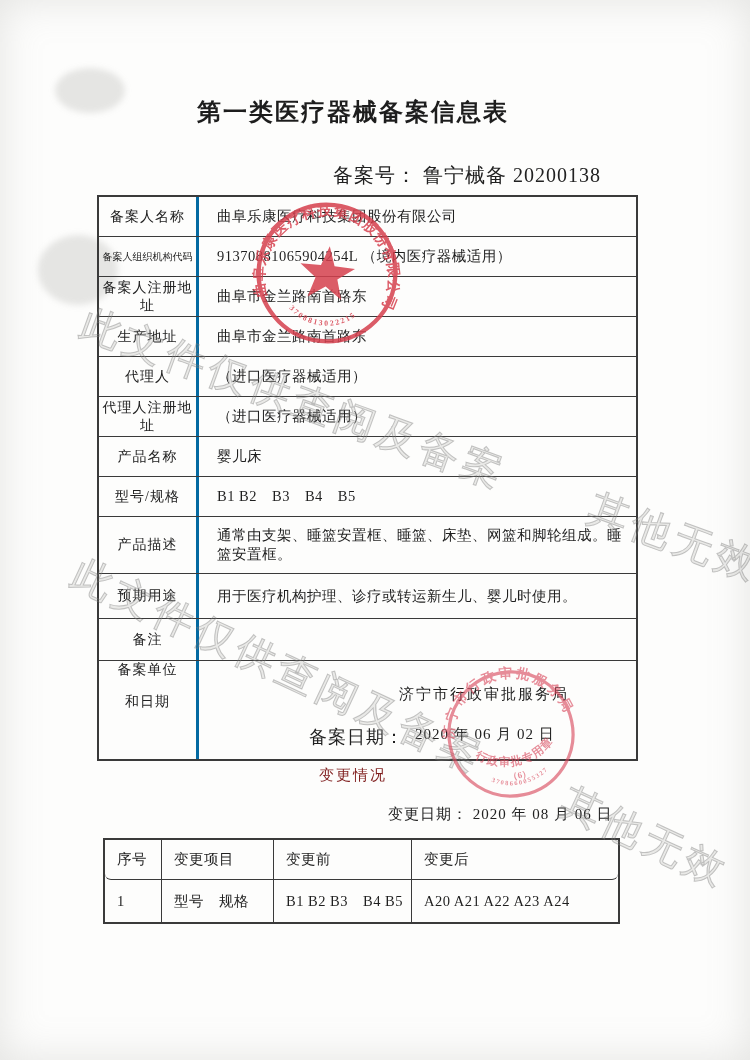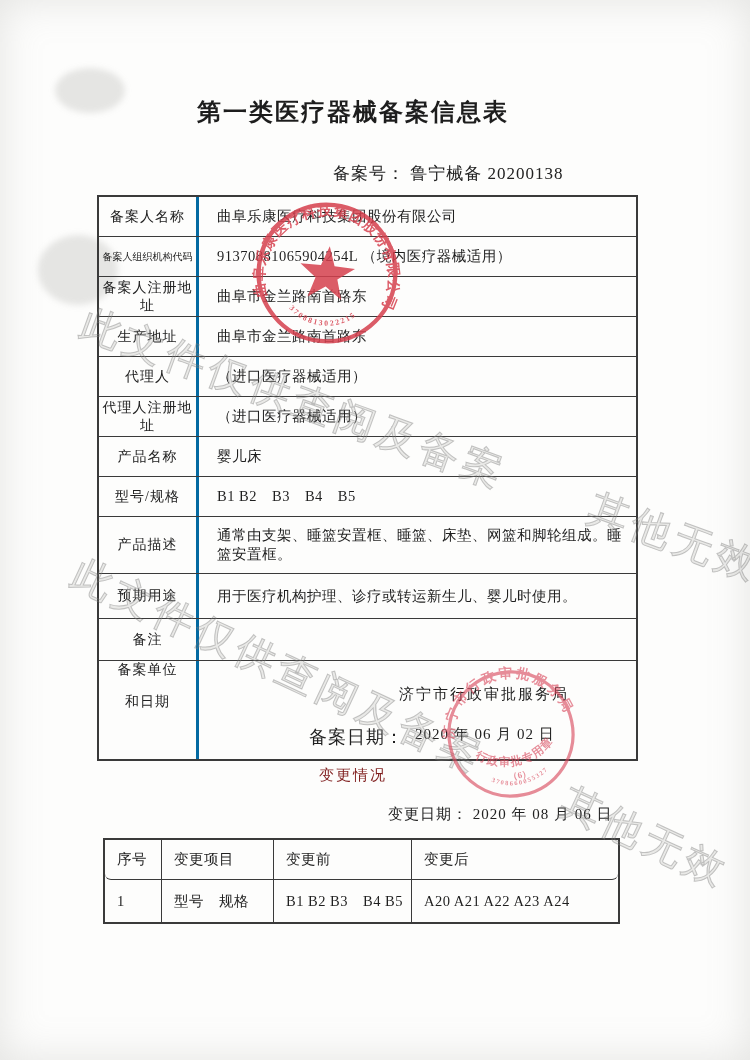--- a/index.html
+++ b/index.html
@@ -11,21 +11,21 @@
   .page{
     position:relative;width:750px;height:1060px;overflow:hidden;
     background:#fdfdfc;color:#2b2b2b;
     box-shadow:inset 0 0 40px rgba(150,150,148,.25);
   }
   .smudge{position:absolute;background:rgba(120,120,118,.18);filter:blur(3px);border-radius:50%;}
   .title{
     position:absolute;top:96px;left:0;width:706px;text-align:center;
     font-size:24px;font-weight:bold;letter-spacing:2px;color:#1d1d1d;
   }
-  .filing-no{position:absolute;top:162px;left:333px;font-size:17px;letter-spacing:1px;color:#222;text-align:right;}
+  .filing-no{position:absolute;top:162px;left:333px;font-size:20px;letter-spacing:1px;color:#222;text-align:right;}
   .filing-no .num{font-family:"Liberation Serif","DejaVu Serif",serif;}
 
   
   .mtable{
     position:absolute;left:97px;top:195px;width:541px;
     border:2px solid #3a3a3a;box-sizing:border-box;background:transparent;
   }
   .mrow{display:flex;border-bottom:1px solid #3a3a3a;box-sizing:border-box;}
   .mrow:last-child{border-bottom:none;}
   .mlabel{

